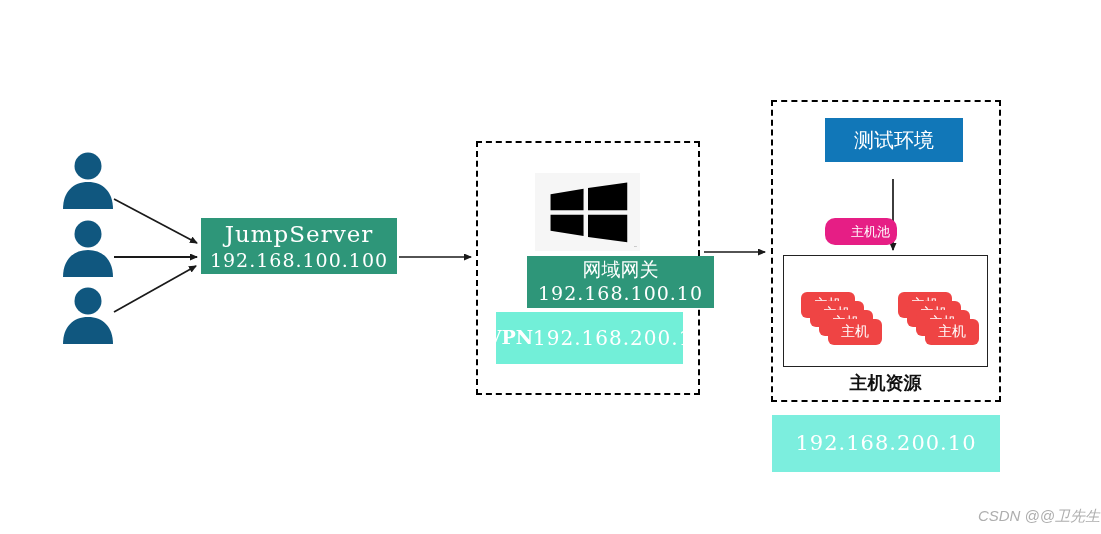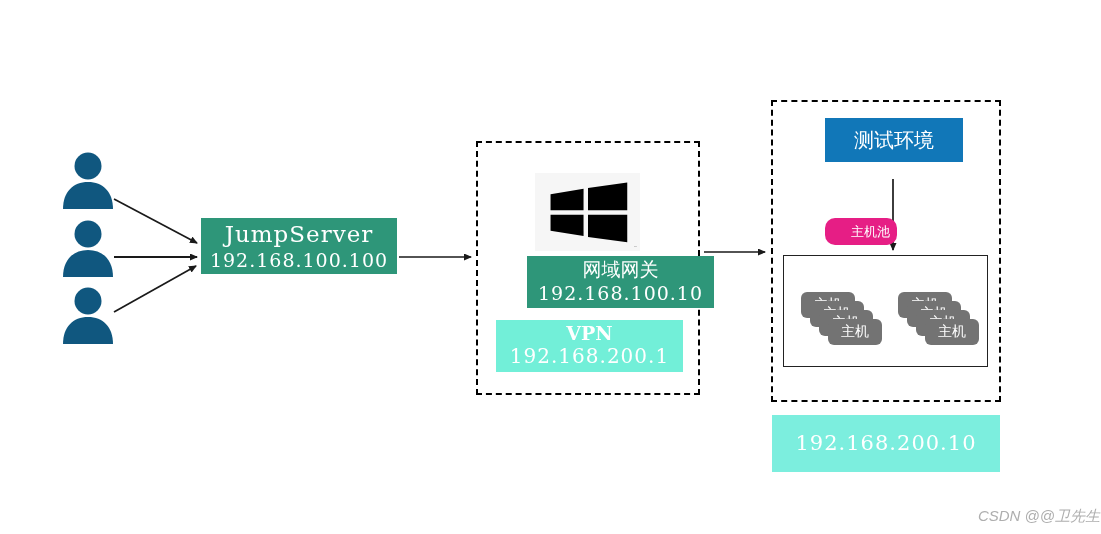--- a/index.html
+++ b/index.html
@@ -72,25 +72,25 @@
     background: #2E9679;
     color: #ffffff;
     display: flex; flex-direction: column;
     align-items: center; justify-content: center;
     text-align: center;
     margin-left: 31px;
   }
   .gateway-box .title { font-size: 19px; line-height: 1.2; }
   .gateway-box .ip-text { font-size: 19px; }
   .vpn-box {
-    left: 496px; top: 320px;
+    left: 496px; top: 312px;
     width: 187px; height: 52px;
     background: #72EFD8;
     color: #ffffff;
-    display: flex; flex-direction: column;
+    display: flex; flex-direction: row;
     align-items: center; justify-content: center;
     text-align: center;
   }
   .vpn-box .title { font-size: 19px; font-weight: bold; font-family: "DejaVu Serif", "Liberation Serif", serif; line-height: 1.15; }
   .vpn-box .ip-text { font-size: 20px; }
 
   
   .env-group {
     left: 771px; top: 100px;
     width: 230px; height: 302px;
@@ -122,21 +122,21 @@
     background: #ffffff;
     box-sizing: border-box;
   }
   .host-stack {
     position: absolute;
     width: 80px; height: 54px;
   }
   .host-card {
     position: absolute;
     width: 54px; height: 26px;
-    background: #737373;
+    background: #ef4444;
     border-radius: 6px;
     color: #ffffff;
     font-size: 14px;
     display: flex; align-items: center; justify-content: center;
   }
   .host-card:nth-child(1) { left: 0;    top: 0; }
   .host-card:nth-child(2) { left: 9px;  top: 9px; }
   .host-card:nth-child(3) { left: 18px; top: 18px; }
   .host-card:nth-child(4) { left: 27px; top: 27px; }
 
@@ -266,20 +266,21 @@
         </div>
       <div class="host-card">
           <span>主机</span>
         </div>
       <div class="host-card">
           <span>主机</span>
         </div>
     </div>
   </div>
 
+  <div class="abs hosts-label">主机资源</div>
 
   <div class="abs client-ip-box">
     <span class="ip-text">192.168.200.10</span>
   </div>
 
   <div class="abs watermark">CSDN @@卫先生</div>
 
 </div>
 
 </body></html>

